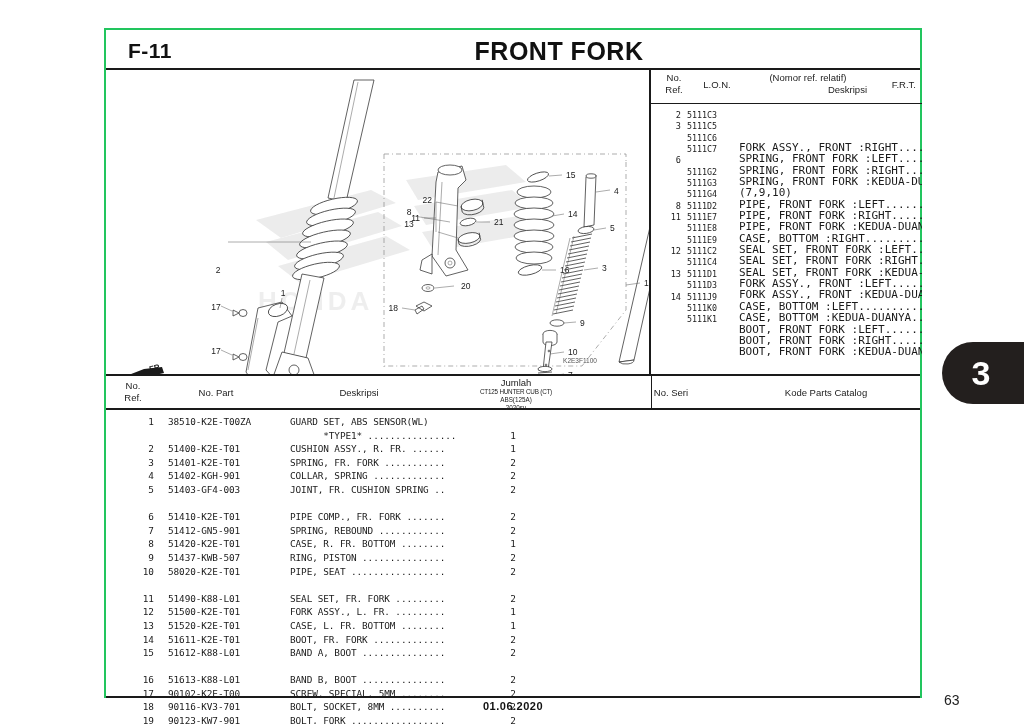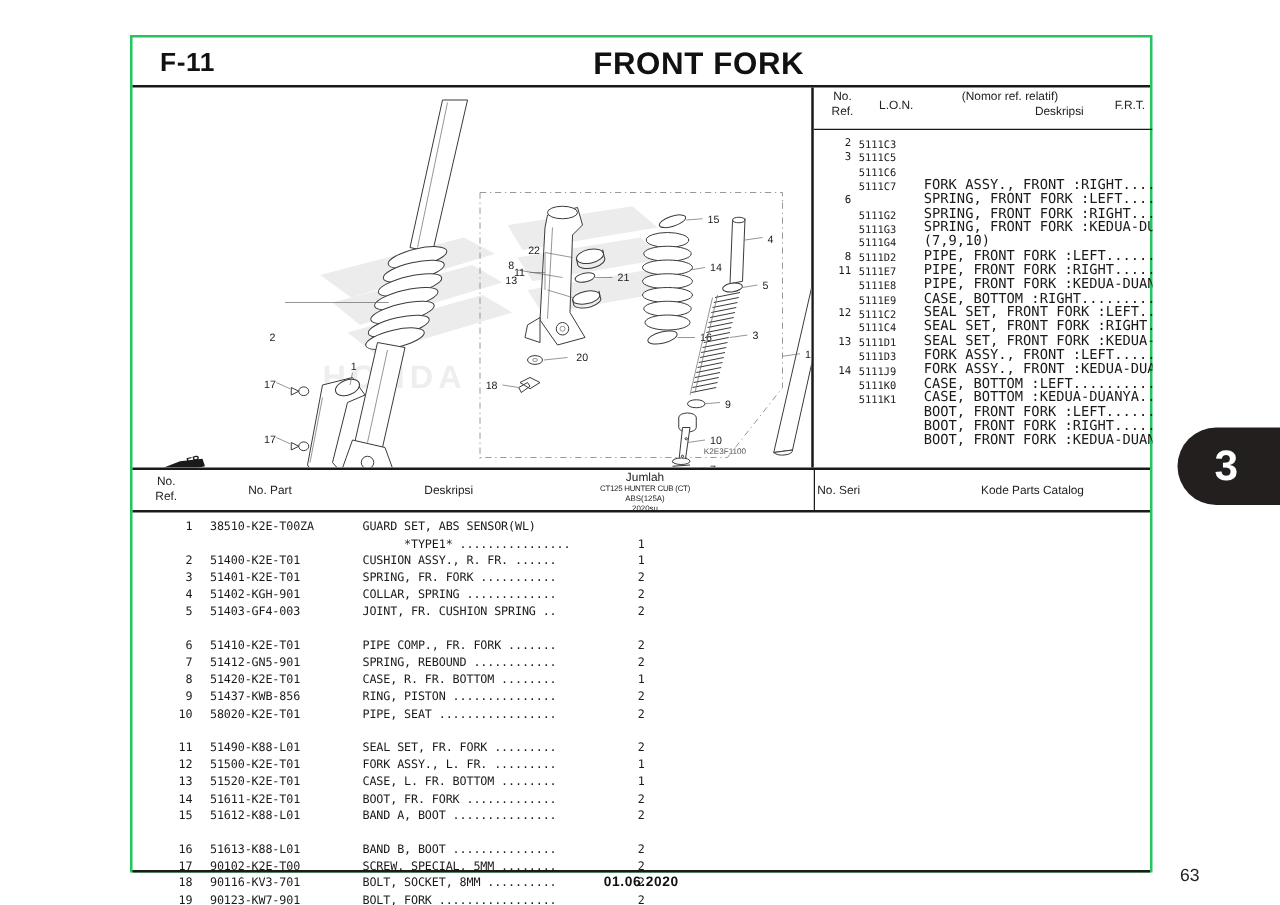--- a/index.html
+++ b/index.html
@@ -486,21 +486,21 @@
         <div class="p-row"><span class="p-ref">1</span><span class="p-part">38510-K2E-T00ZA</span><span class="p-desc">GUARD SET, ABS SENSOR(WL)</span><span class="p-qty"></span></div>
         <div class="p-row"><span class="p-ref"></span><span class="p-part"></span><span class="p-desc">      *TYPE1* ................</span><span class="p-qty">1</span></div>
         <div class="p-row"><span class="p-ref">2</span><span class="p-part">51400-K2E-T01</span><span class="p-desc">CUSHION ASSY., R. FR. ......</span><span class="p-qty">1</span></div>
         <div class="p-row"><span class="p-ref">3</span><span class="p-part">51401-K2E-T01</span><span class="p-desc">SPRING, FR. FORK ...........</span><span class="p-qty">2</span></div>
         <div class="p-row"><span class="p-ref">4</span><span class="p-part">51402-KGH-901</span><span class="p-desc">COLLAR, SPRING .............</span><span class="p-qty">2</span></div>
         <div class="p-row"><span class="p-ref">5</span><span class="p-part">51403-GF4-003</span><span class="p-desc">JOINT, FR. CUSHION SPRING ..</span><span class="p-qty">2</span></div>
         <div class="p-row gap"></div>
         <div class="p-row"><span class="p-ref">6</span><span class="p-part">51410-K2E-T01</span><span class="p-desc">PIPE COMP., FR. FORK .......</span><span class="p-qty">2</span></div>
         <div class="p-row"><span class="p-ref">7</span><span class="p-part">51412-GN5-901</span><span class="p-desc">SPRING, REBOUND ............</span><span class="p-qty">2</span></div>
         <div class="p-row"><span class="p-ref">8</span><span class="p-part">51420-K2E-T01</span><span class="p-desc">CASE, R. FR. BOTTOM ........</span><span class="p-qty">1</span></div>
-        <div class="p-row"><span class="p-ref">9</span><span class="p-part">51437-KWB-856</span><span class="p-desc">RING, PISTON ...............</span><span class="p-qty">2</span></div>
+        <div class="p-row"><span class="p-ref">9</span><span class="p-part">51437-KWB-507</span><span class="p-desc">RING, PISTON ...............</span><span class="p-qty">2</span></div>
         <div class="p-row"><span class="p-ref">10</span><span class="p-part">58020-K2E-T01</span><span class="p-desc">PIPE, SEAT .................</span><span class="p-qty">2</span></div>
         <div class="p-row gap"></div>
         <div class="p-row"><span class="p-ref">11</span><span class="p-part">51490-K88-L01</span><span class="p-desc">SEAL SET, FR. FORK .........</span><span class="p-qty">2</span></div>
         <div class="p-row"><span class="p-ref">12</span><span class="p-part">51500-K2E-T01</span><span class="p-desc">FORK ASSY., L. FR. .........</span><span class="p-qty">1</span></div>
         <div class="p-row"><span class="p-ref">13</span><span class="p-part">51520-K2E-T01</span><span class="p-desc">CASE, L. FR. BOTTOM ........</span><span class="p-qty">1</span></div>
         <div class="p-row"><span class="p-ref">14</span><span class="p-part">51611-K2E-T01</span><span class="p-desc">BOOT, FR. FORK .............</span><span class="p-qty">2</span></div>
         <div class="p-row"><span class="p-ref">15</span><span class="p-part">51612-K88-L01</span><span class="p-desc">BAND A, BOOT ...............</span><span class="p-qty">2</span></div>
         <div class="p-row gap"></div>
         <div class="p-row"><span class="p-ref">16</span><span class="p-part">51613-K88-L01</span><span class="p-desc">BAND B, BOOT ...............</span><span class="p-qty">2</span></div>
         <div class="p-row"><span class="p-ref">17</span><span class="p-part">90102-K2E-T00</span><span class="p-desc">SCREW, SPECIAL, 5MM ........</span><span class="p-qty">2</span></div>

